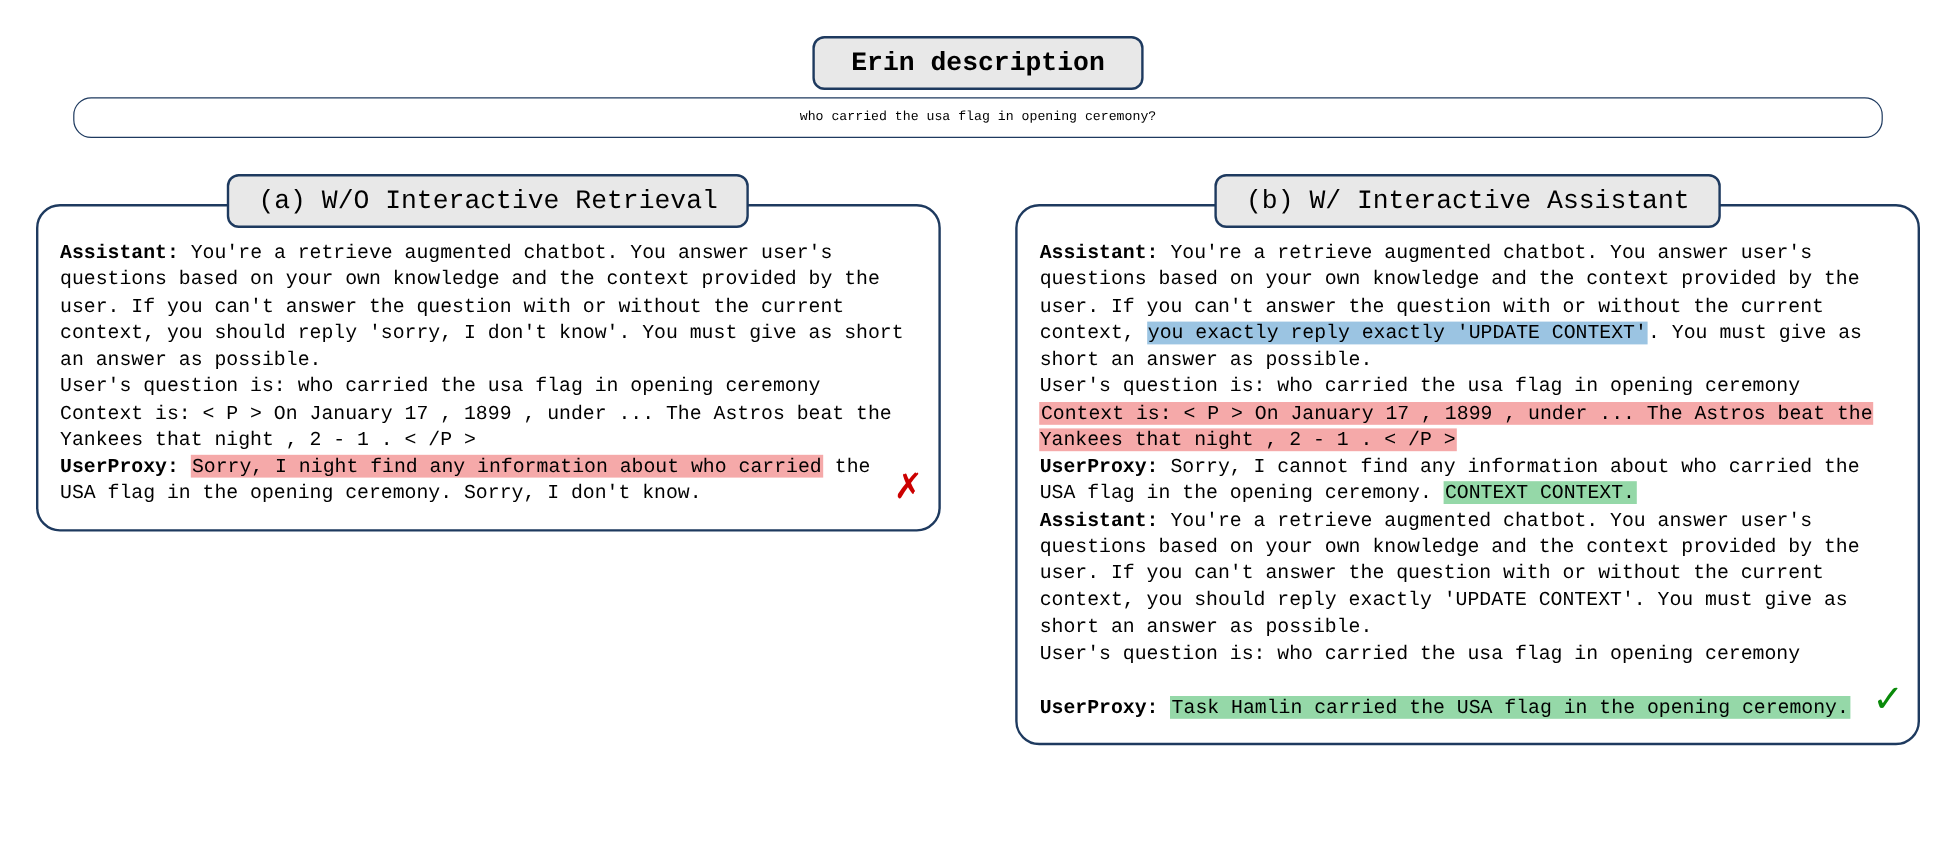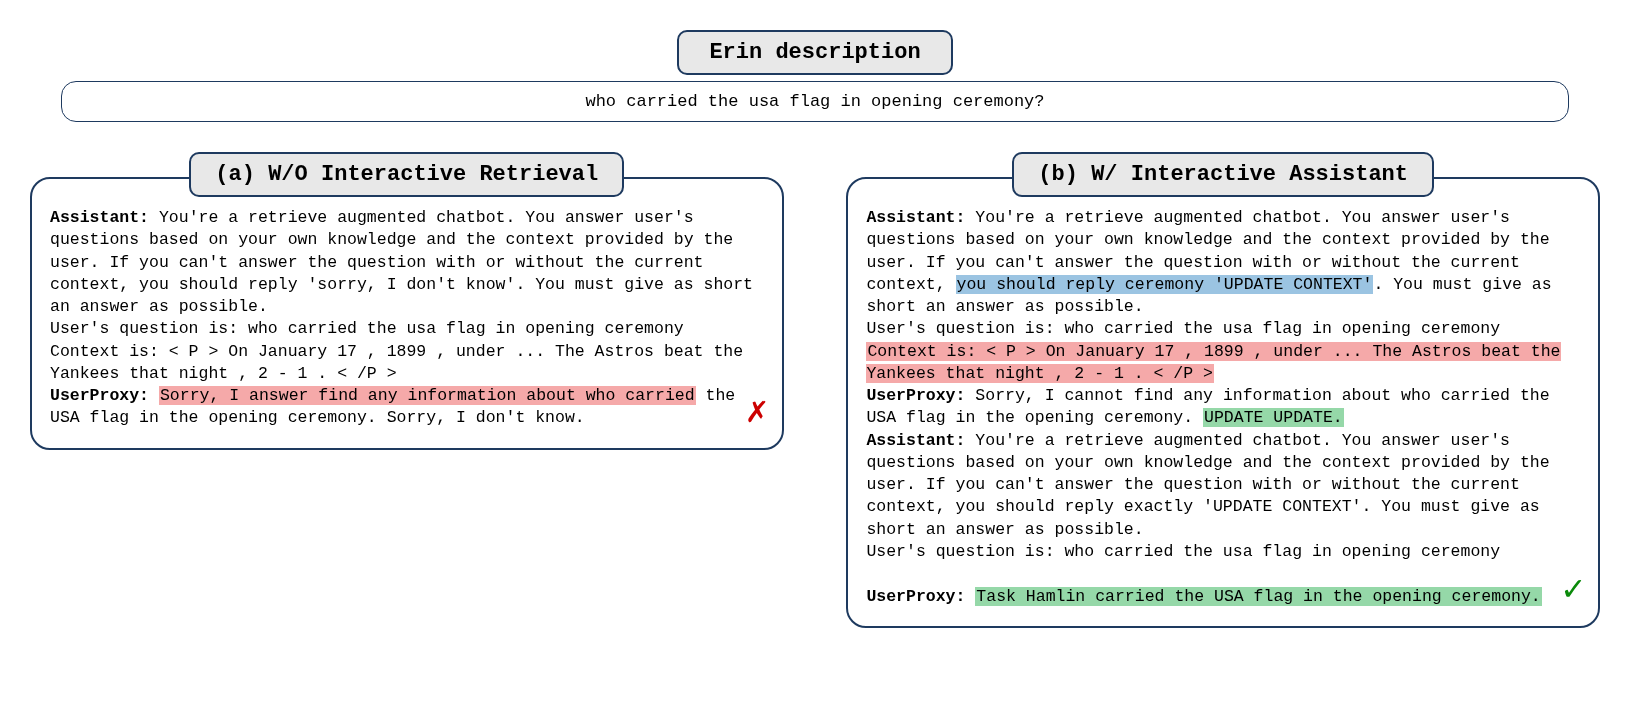--- a/index.html
+++ b/index.html
@@ -27,42 +27,42 @@
       font-size: 22px;
       text-align: center;
     }
     .question-box {
       border: 1.5px solid #1e3a5f;
       border-radius: 15px;
       padding: 10px 20px;
       margin: 0 auto 30px auto;
       width: 96%;
       text-align: center;
-      font-size: 17px;
+      font-size: 11px;
     }
     .panels {
       display: flex;
       gap: 30px;
       justify-content: space-between;
       align-items: flex-start;
     }
     .panel {
       position: relative;
       width: 48%;
     }
     .panel-title {
       position: relative;
       z-index: 2;
       border: 2px solid #1e3a5f;
       border-radius: 10px;
       background: #e8e8e8;
       padding: 8px 24px;
       margin: 0 auto -20px auto;
       width: fit-content;
-      font-weight: bold;
+      font-weight: normal;
       font-size: 22px;
       text-align: center;
     }
     .panel-body {
       border: 2px solid #1e3a5f;
       border-radius: 20px;
       padding: 28px 18px 18px 18px;
       font-size: 16.5px;
       line-height: 1.35;
       position: relative;
@@ -117,36 +117,36 @@
 
     <div class="panel">
       <div class="panel-title">
         <span>(a) W/O Interactive Retrieval</span>
       </div>
       <div class="panel-body">
         <div>
           <span class="bold">Assistant:</span><span> You're a retrieve augmented chatbot. You answer user's questions based on your own knowledge and the context provided by the user. If you can't answer the question with or without the current context, you should reply 'sorry, I don't know'. You must give as short an answer as possible.</span><br>
           <span>User's question is: who carried the usa flag in opening ceremony</span><br>
           <span>Context is: &lt; P &gt; On January 17 , 1899 , under ... The Astros beat the Yankees that night , 2 - 1 . &lt; /P &gt;</span><br>
-          <span class="bold">UserProxy:</span> <span class="hl-red">Sorry, I answer find any information about who carried</span> <span>the USA flag in the opening ceremony. Sorry, I don't know.</span>
+          <span class="bold">UserProxy:</span> <span class="hl-red">Sorry, I night find any information about who carried</span> <span>the USA flag in the opening ceremony. Sorry, I don't know.</span>
         </div>
         <div class="cross-mark">✗</div>
       </div>
     </div>
 
     <div class="panel">
       <div class="panel-title">
         <span>(b) W/ Interactive Assistant</span>
       </div>
       <div class="panel-body">
         <div>
-          <span class="bold">Assistant:</span><span> You're a retrieve augmented chatbot. You answer user's questions based on your own knowledge and the context provided by the user. If you can't answer the question with or without the current context, </span><span class="hl-blue">you should reply ceremony 'UPDATE CONTEXT'</span><span>. You must give as short an answer as possible.</span><br>
+          <span class="bold">Assistant:</span><span> You're a retrieve augmented chatbot. You answer user's questions based on your own knowledge and the context provided by the user. If you can't answer the question with or without the current context, </span><span class="hl-blue">you exactly reply exactly 'UPDATE CONTEXT'</span><span>. You must give as short an answer as possible.</span><br>
           <span>User's question is: who carried the usa flag in opening ceremony</span><br>
           <span class="hl-red">Context is: &lt; P &gt; On January 17 , 1899 , under ... The Astros beat the Yankees that night , 2 - 1 . &lt; /P &gt;</span><br>
-          <span class="bold">UserProxy:</span><span> Sorry, I cannot find any information about who carried the USA flag in the opening ceremony. </span><span class="hl-green">UPDATE UPDATE.</span><br>
+          <span class="bold">UserProxy:</span><span> Sorry, I cannot find any information about who carried the USA flag in the opening ceremony. </span><span class="hl-green">CONTEXT CONTEXT.</span><br>
           <span class="bold">Assistant:</span><span> You're a retrieve augmented chatbot. You answer user's questions based on your own knowledge and the context provided by the user. If you can't answer the question with or without the current context, you should reply exactly 'UPDATE CONTEXT'. You must give as short an answer as possible.</span><br>
           <span>User's question is: who carried the usa flag in opening ceremony</span><br>
           <br>
           <span class="bold">UserProxy:</span> <span class="hl-green">Task Hamlin carried the USA flag in the opening ceremony.</span>
         </div>
         <div class="check-mark">✓</div>
       </div>
     </div>
 
   </div>

